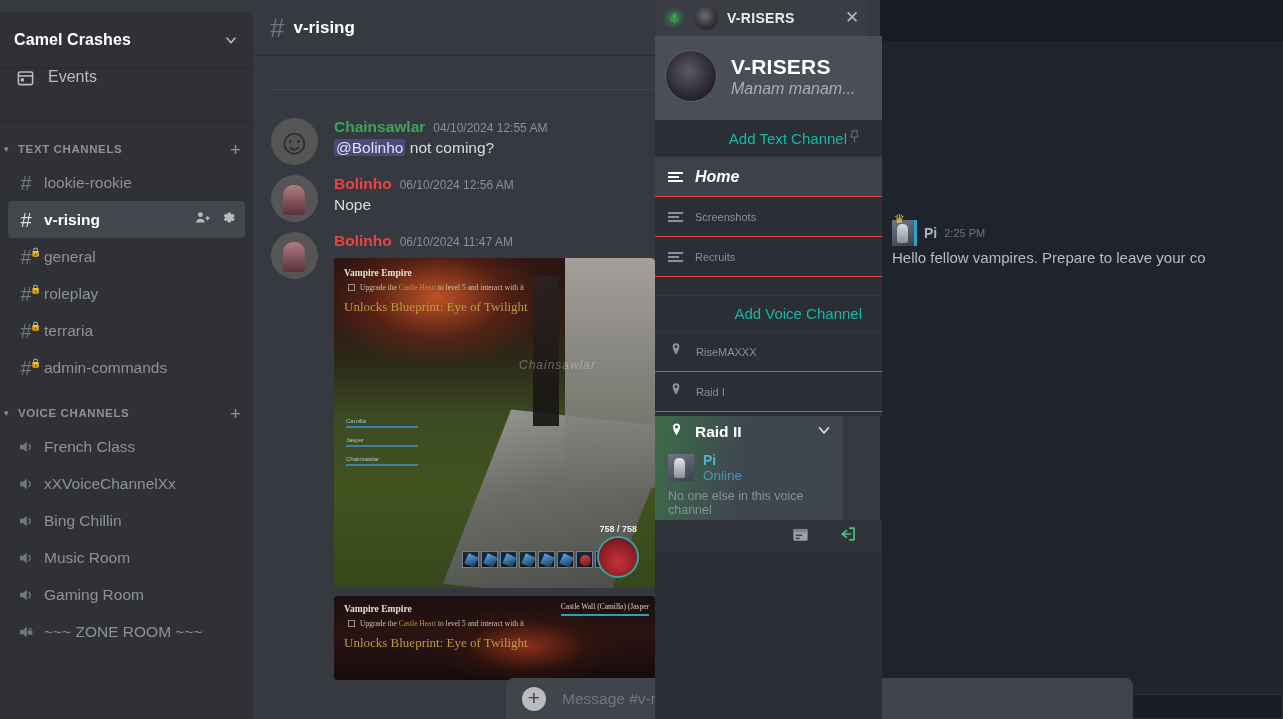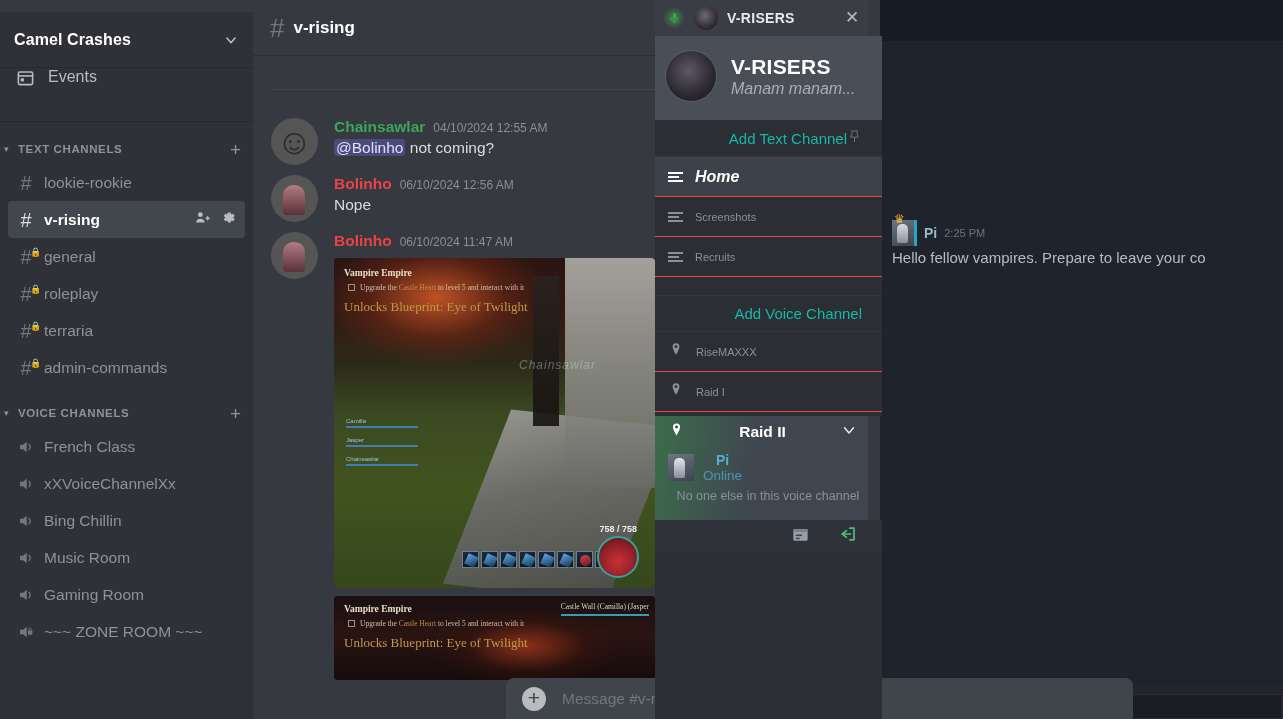--- a/index.html
+++ b/index.html
@@ -316,23 +316,22 @@
   .ov-item .lbl { color: #8c9099; font-size: 11px; }
   .ov-item.active .lbl { color: #ffffff; font-weight: bold; font-style: italic; font-size: 16px; }
   .ov-lines { display: flex; flex-direction: column; gap: 2px; width: 15px; flex: 0 0 auto; }
   .ov-lines i { height: 2px; background: #8c9099; display: block; }
   .ov-item.active .ov-lines i { background: #ffffff; }
   .ov-lines i:nth-child(1) { width: 100%; }
   .ov-lines i:nth-child(2) { width: 72%; }
   .ov-lines i:nth-child(3) { width: 100%; }
 
   .ov-voicecard {
-    position: absolute; left: 655px; top: 416px; width: 213px; height: 104px;
+    position: absolute; left: 655px; top: 416px; width: 188px; height: 104px;
     background: linear-gradient(100deg, rgba(58,140,70,.55) 0%, rgba(63,70,80,.96) 46%, rgba(63,70,80,1) 100%), #3f4650;
-    text-align: center;
   }
   .ov-vhead {
     height: 32px; display: flex; align-items: center; gap: 10px; padding: 0 10px 0 13px;
   }
   .ov-vname { color: #ffffff; font-size: 15.5px; font-weight: bold; flex: 1; }
   .ov-member { display: flex; gap: 9px; padding: 4px 0 0 13px; align-items: center; }
   .ov-mem-ava {
     width: 26px; height: 27px; flex: 0 0 auto;
     background: linear-gradient(160deg,#6e7683,#3b4350); position: relative;
   }

